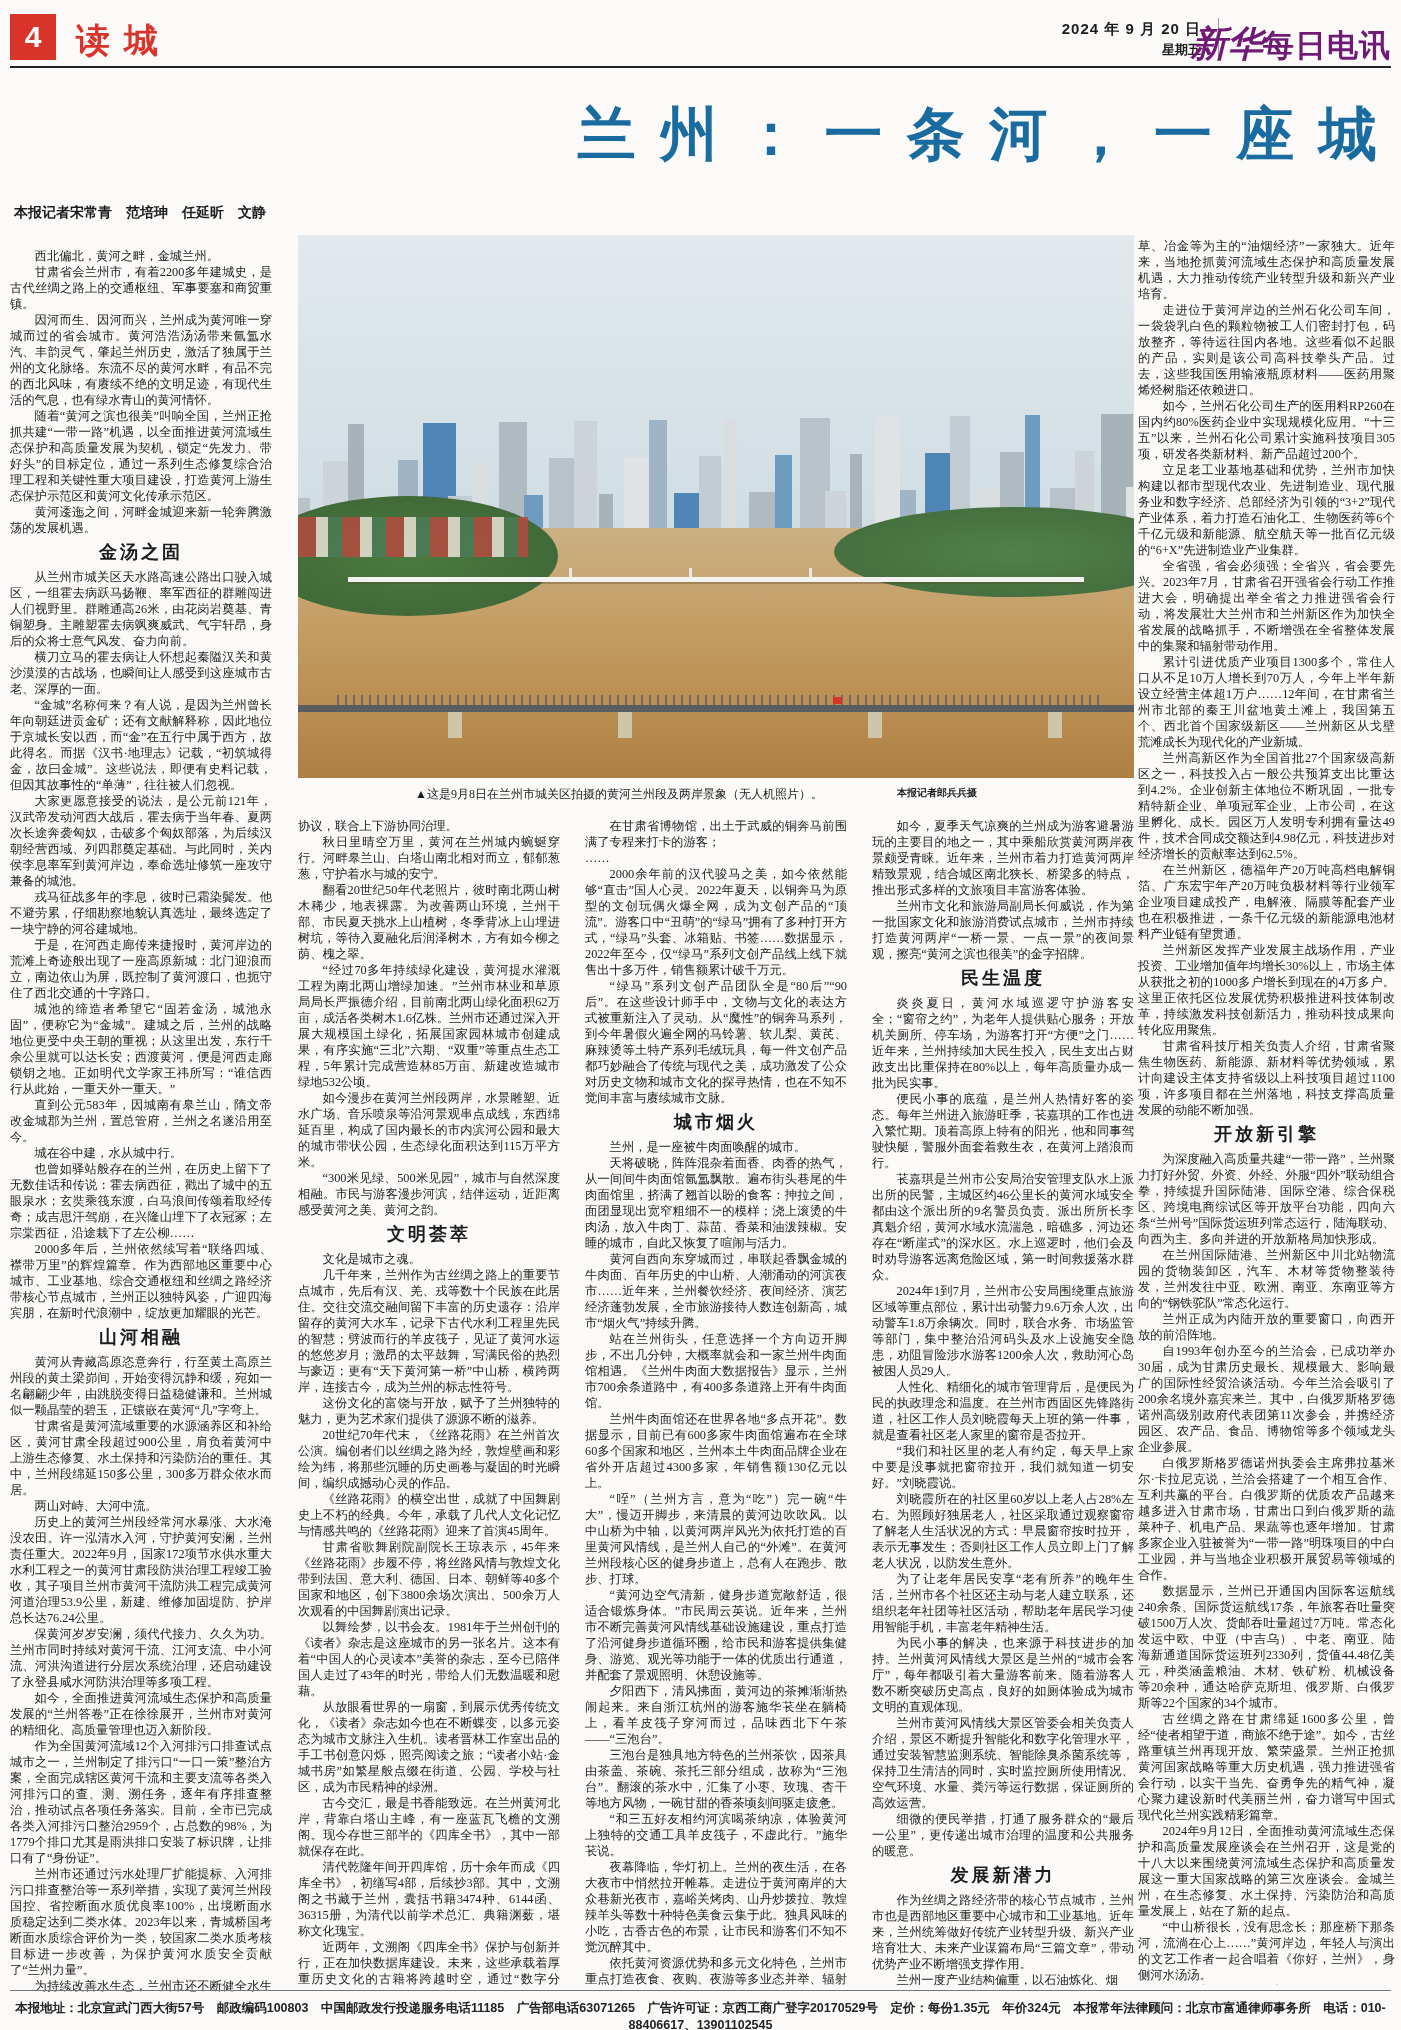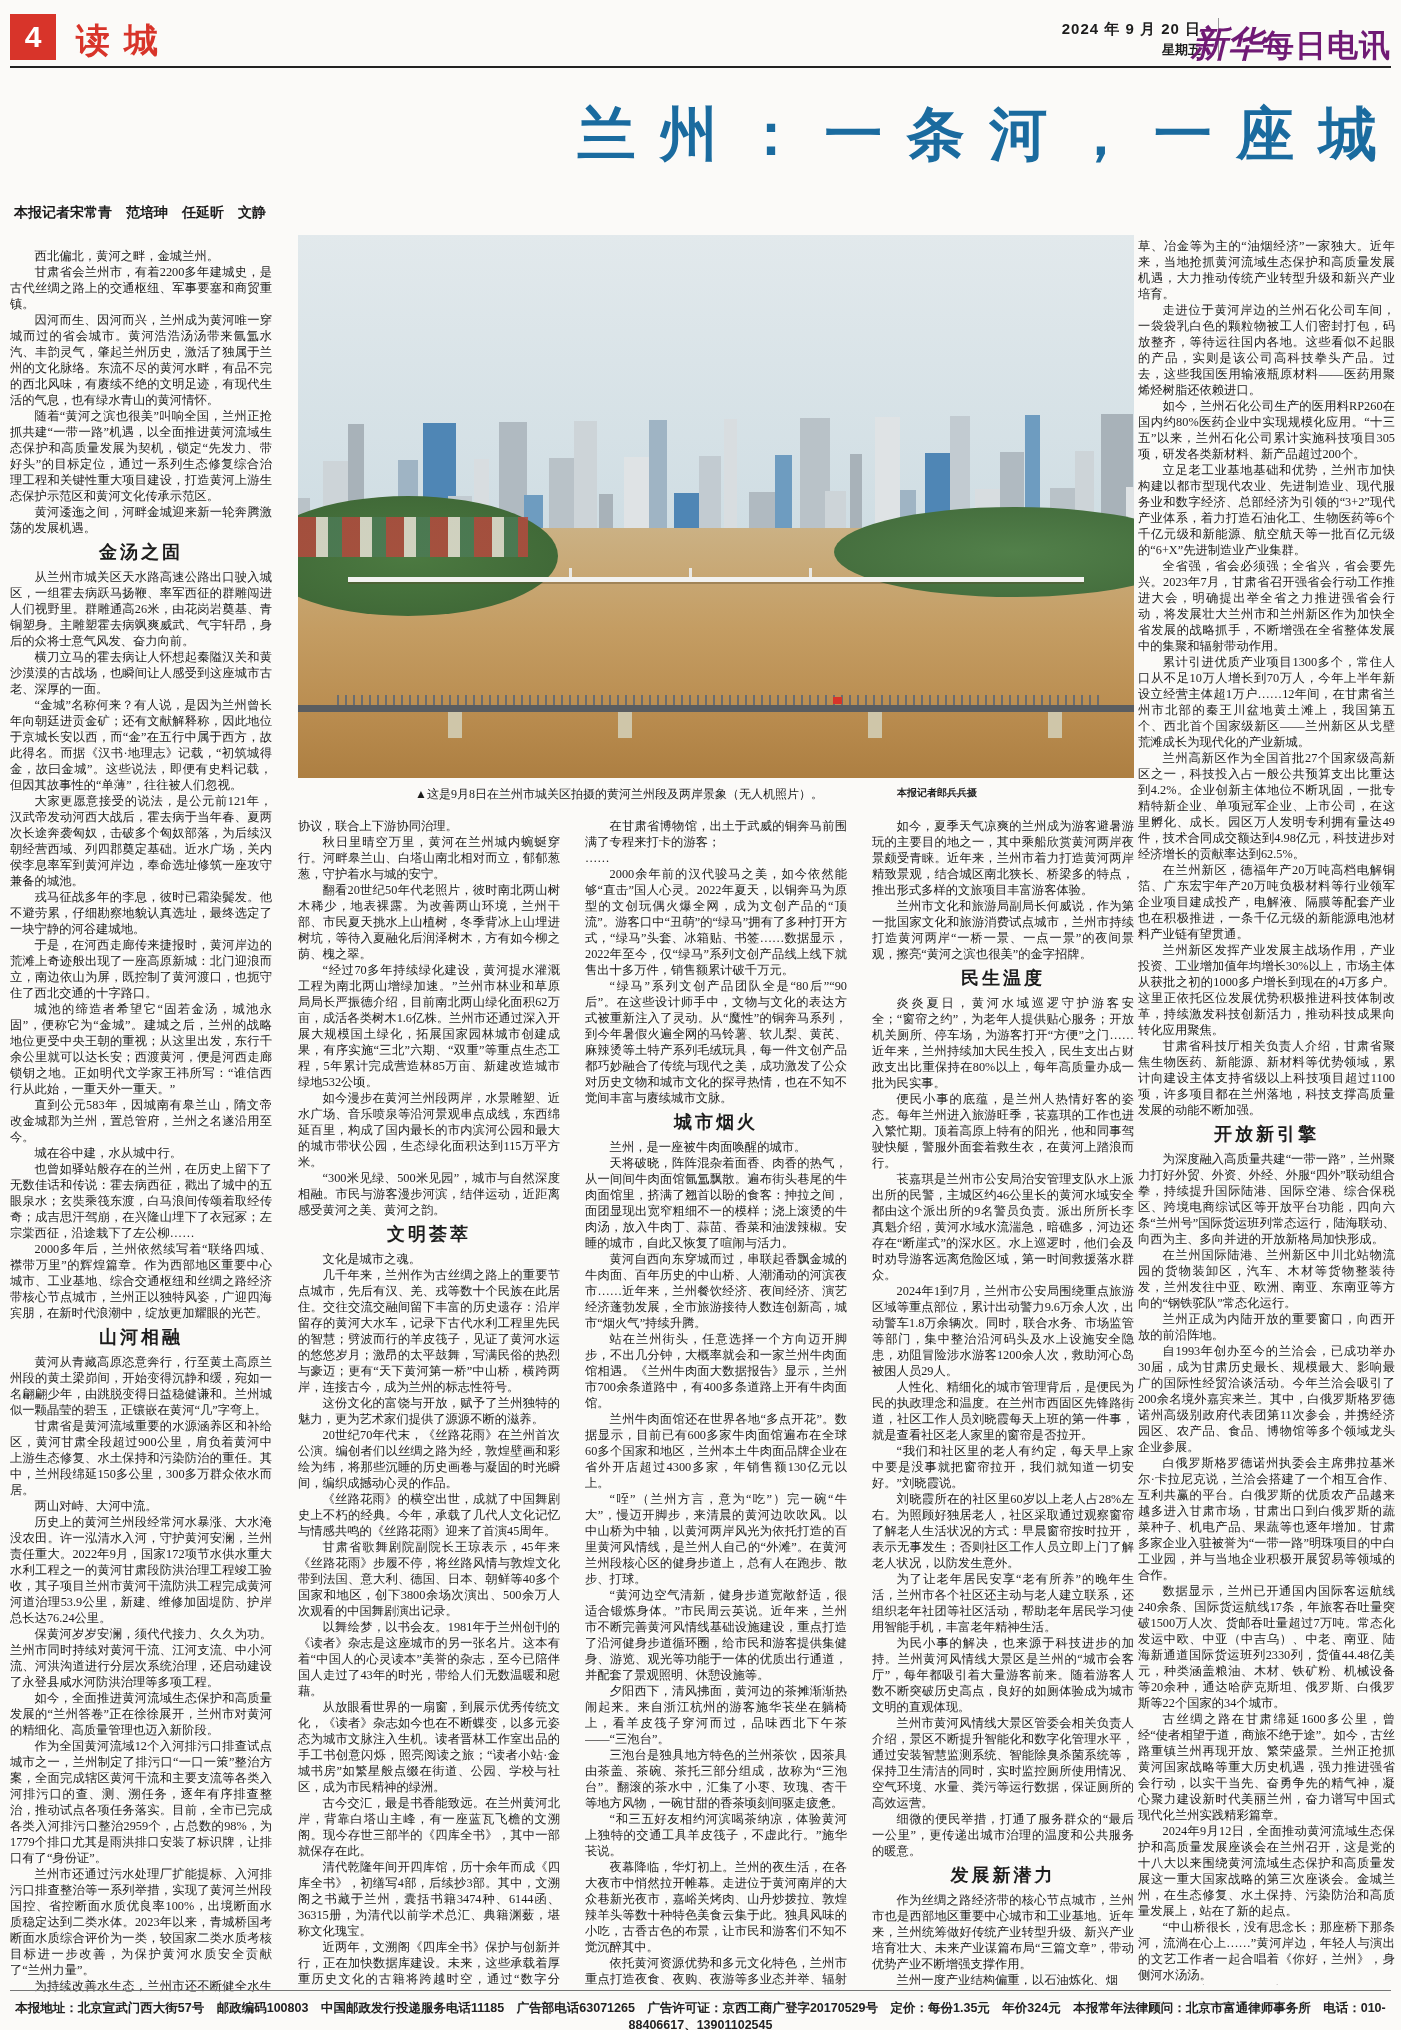--- a/index.html
+++ b/index.html
@@ -135,21 +135,21 @@
   <div class="col" id="col1">
       <p class="para">西北偏北，黄河之畔，金城兰州。</p>
       <p class="para">甘肃省会兰州市，有着2200多年建城史，是古代丝绸之路上的交通枢纽、军事要塞和商贸重镇。</p>
       <p class="para">因河而生、因河而兴，兰州成为黄河唯一穿城而过的省会城市。黄河浩浩汤汤带来氤氲水汽、丰韵灵气，肇起兰州历史，激活了独属于兰州的文化脉络。东流不尽的黄河水畔，有品不完的西北风味，有赓续不绝的文明足迹，有现代生活的气息，也有绿水青山的黄河情怀。</p>
       <p class="para">随着“黄河之滨也很美”叫响全国，兰州正抢抓共建“一带一路”机遇，以全面推进黄河流域生态保护和高质量发展为契机，锁定“先发力、带好头”的目标定位，通过一系列生态修复综合治理工程和关键性重大项目建设，打造黄河上游生态保护示范区和黄河文化传承示范区。</p>
       <p class="para">黄河逶迤之间，河畔金城迎来新一轮奔腾激荡的发展机遇。</p>
       <h3 class="subhead">金汤之固</h3>
       <p class="para">从兰州市城关区天水路高速公路出口驶入城区，一组霍去病跃马扬鞭、率军西征的群雕闯进人们视野里。群雕通高26米，由花岗岩奠基、青铜塑身。主雕塑霍去病飒爽威武、气宇轩昂，身后的众将士意气风发、奋力向前。</p>
       <p class="para">横刀立马的霍去病让人怀想起秦隘汉关和黄沙漠漠的古战场，也瞬间让人感受到这座城市古老、深厚的一面。</p>
       <p class="para">“金城”名称何来？有人说，是因为兰州曾长年向朝廷进贡金矿；还有文献解释称，因此地位于京城长安以西，而“金”在五行中属于西方，故此得名。而据《汉书·地理志》记载，“初筑城得金，故曰金城”。这些说法，即便有史料记载，但因其故事性的“单薄”，往往被人们忽视。</p>
-      <p class="para">大家更愿意接受的说法，是公元前121年，汉武帝发动河西大战后，霍去病于当年春、夏两次长途奔袭匈奴，击破多个匈奴部落，为后续汉朝经营西域、列四郡奠定基础。近水广场，关内侯李息率军到黄河岸边，奉命选址修筑一座攻守兼备的城池。</p>
+      <p class="para">大家更愿意接受的说法，是公元前121年，汉武帝发动河西大战后，霍去病于当年春、夏两次长途奔袭匈奴，击破多个匈奴部落，为后续汉朝经营西域、列四郡奠定基础。与此同时，关内侯李息率军到黄河岸边，奉命选址修筑一座攻守兼备的城池。</p>
       <p class="para">戎马征战多年的李息，彼时已霜染鬓发。他不避劳累，仔细勘察地貌认真选址，最终选定了一块宁静的河谷建城地。</p>
       <p class="para">于是，在河西走廊传来捷报时，黄河岸边的荒滩上奇迹般出现了一座高原新城：北门迎浪而立，南边依山为屏，既控制了黄河渡口，也扼守住了西北交通的十字路口。</p>
       <p class="para">城池的缔造者希望它“固若金汤，城池永固”，便称它为“金城”。建城之后，兰州的战略地位更受中央王朝的重视；从这里出发，东行千余公里就可以达长安；西渡黄河，便是河西走廊锁钥之地。正如明代文学家王祎所写：“谁信西行从此始，一重天外一重天。”</p>
       <p class="para">直到公元583年，因城南有皋兰山，隋文帝改金城郡为兰州，置总管府，兰州之名遂沿用至今。</p>
       <p class="para">城在谷中建，水从城中行。</p>
       <p class="para">也曾如驿站般存在的兰州，在历史上留下了无数佳话和传说：霍去病西征，戳出了城中的五眼泉水；玄奘乘筏东渡，白马浪间传颂着取经传奇；成吉思汗驾崩，在兴隆山埋下了衣冠冢；左宗棠西征，沿途栽下了左公柳……</p>
       <p class="para">2000多年后，兰州依然续写着“联络四域、襟带万里”的辉煌篇章。作为西部地区重要中心城市、工业基地、综合交通枢纽和丝绸之路经济带核心节点城市，兰州正以独特风姿，广迎四海宾朋，在新时代浪潮中，绽放更加耀眼的光芒。</p>
       <h3 class="subhead">山河相融</h3>
       <p class="para">黄河从青藏高原恣意奔行，行至黄土高原兰州段的黄土梁峁间，开始变得沉静和缓，宛如一名翩翩少年，由跳脱变得日益稳健谦和。兰州城似一颗晶莹的碧玉，正镶嵌在黄河“几”字弯上。</p>
       <p class="para">甘肃省是黄河流域重要的水源涵养区和补给区，黄河甘肃全段超过900公里，肩负着黄河中上游生态修复、水土保持和污染防治的重任。其中，兰州段绵延150多公里，300多万群众依水而居。</p>

